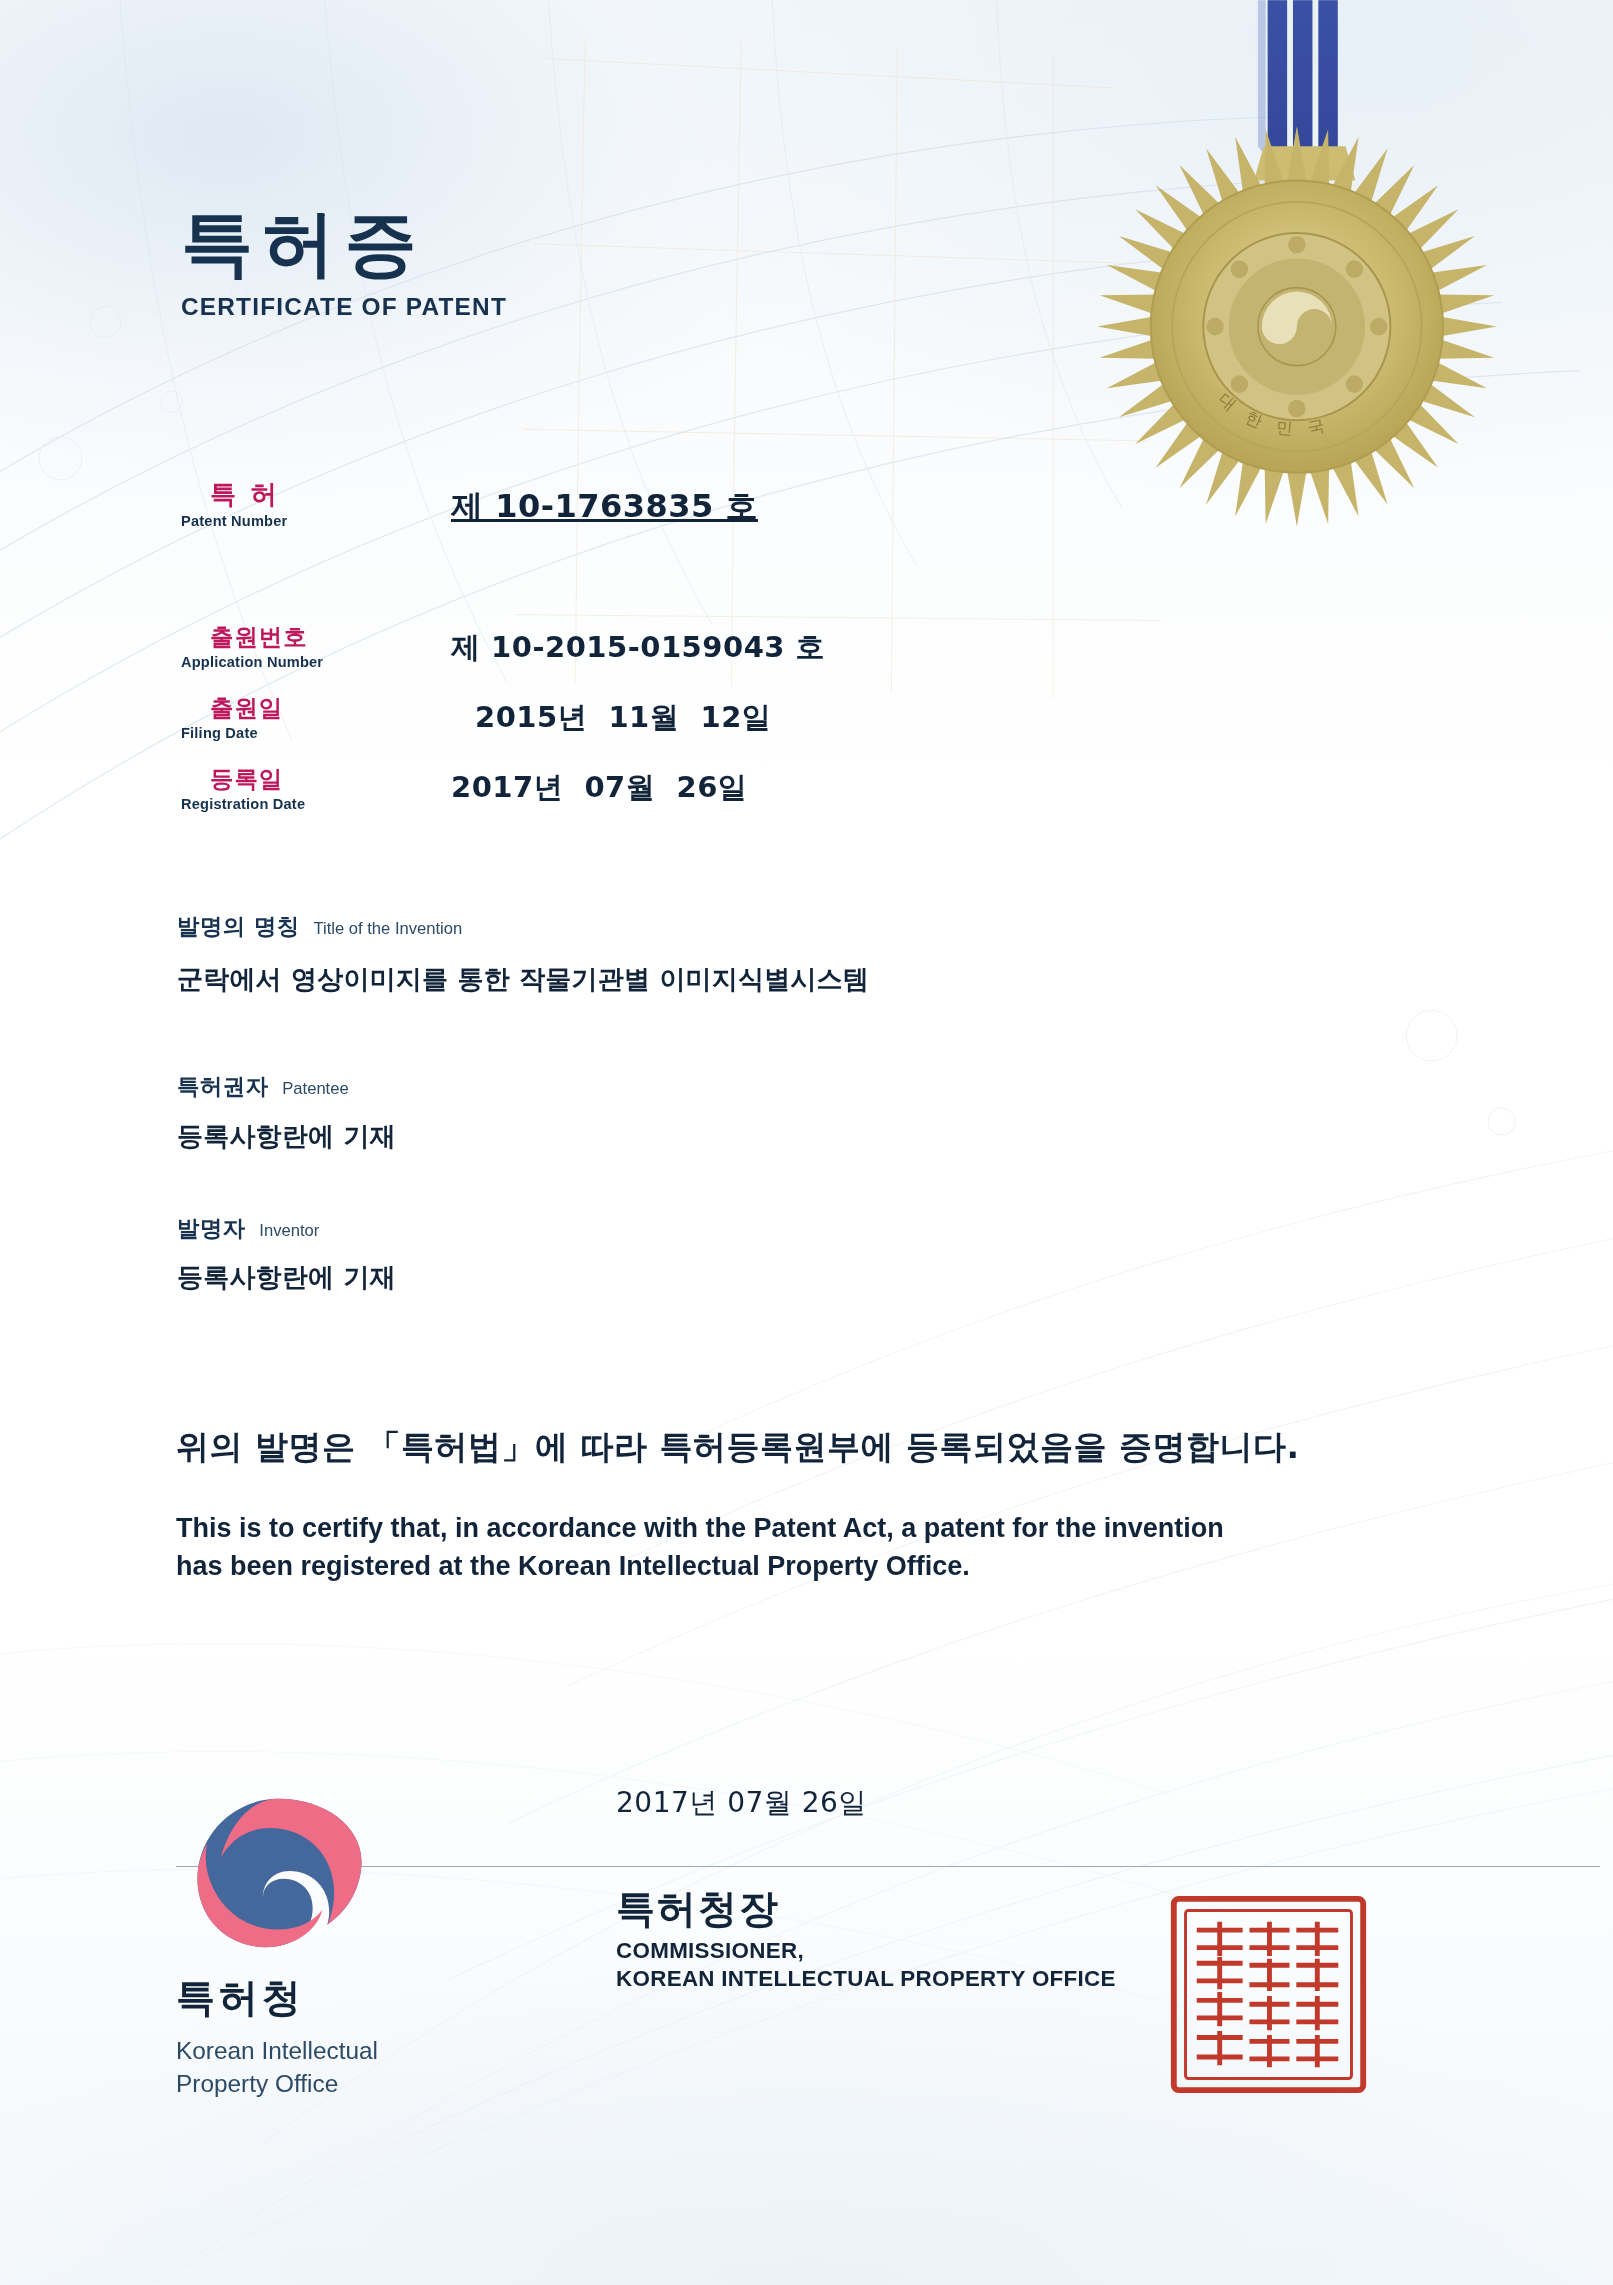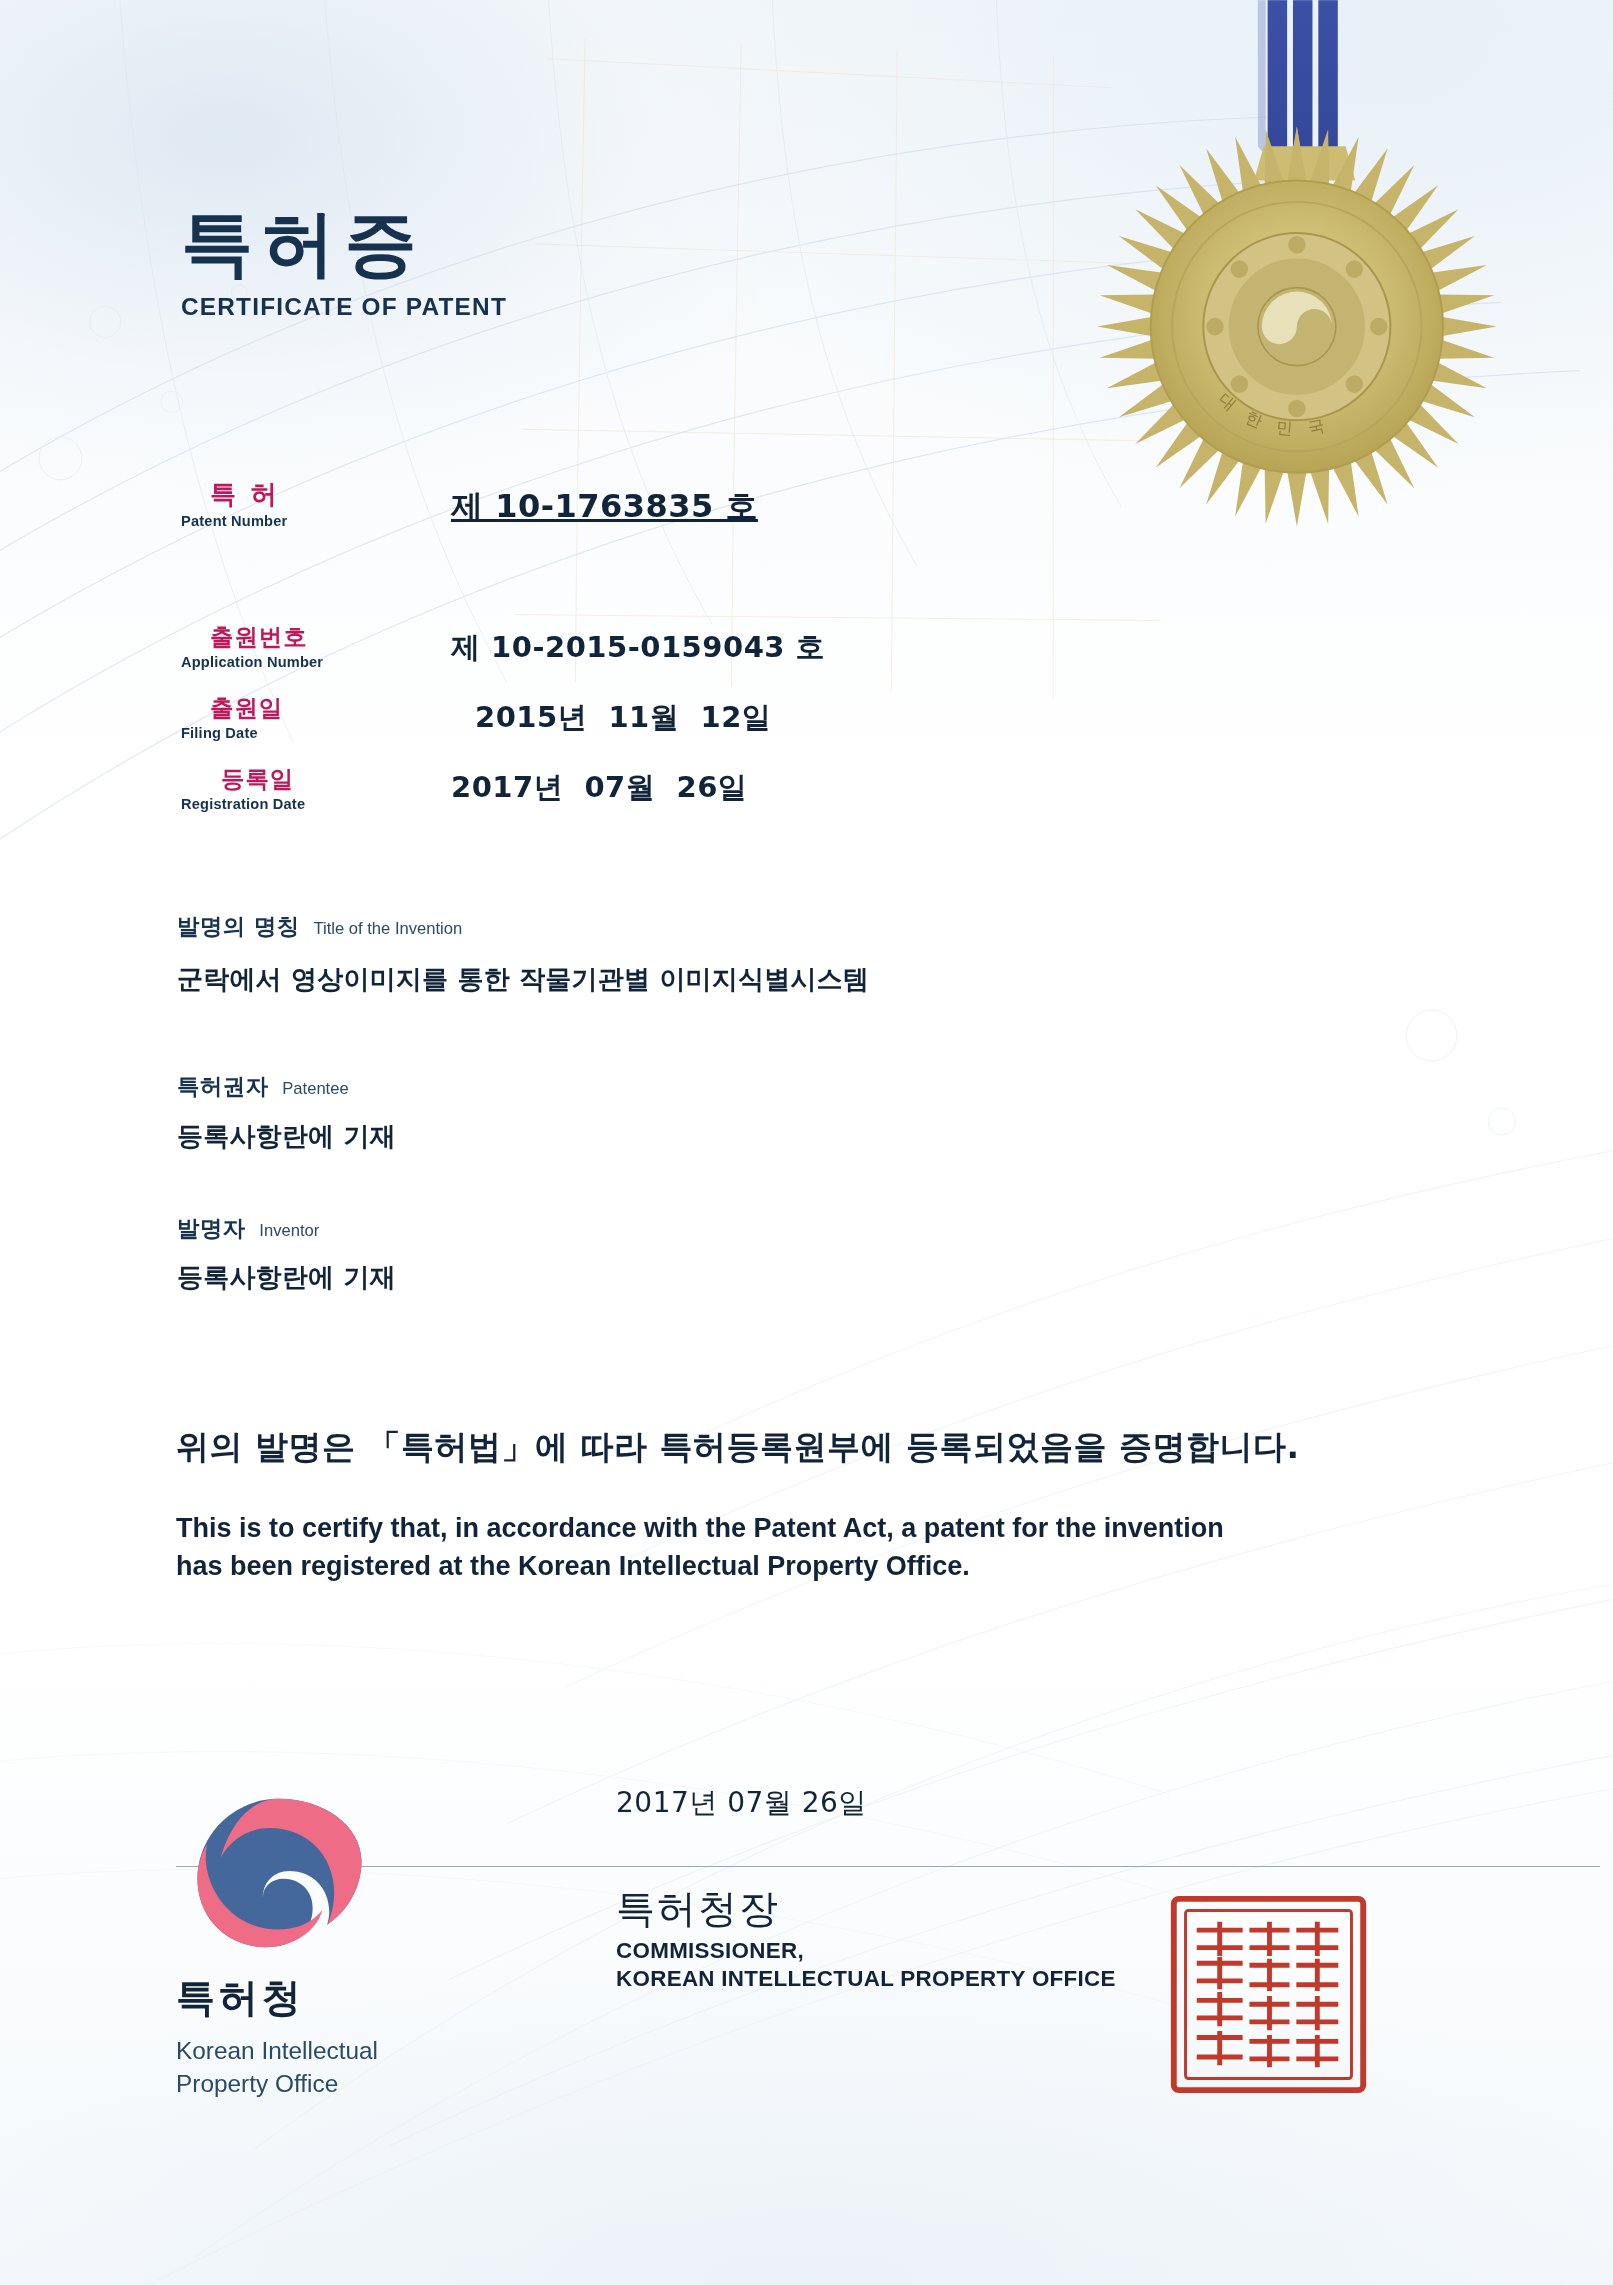--- a/index.html
+++ b/index.html
@@ -179,21 +179,21 @@
     height: 1px;
     background: #9aa7b4;
   }
   .commissioner {
     position: absolute;
     left: 616px;
     top: 1882px;
   }
   .commissioner .ko {
     font-size: 39px;
-    font-weight: 400;
+    font-weight: 700;
     color: #11243a;
     letter-spacing: 2px;
     font-family: "DejaVu Sans", "Liberation Sans", sans-serif;
   }
   .commissioner .en1 {
     margin-top: 2px;
     font-size: 22.4px;
     font-weight: 700;
     color: #11243a;
     letter-spacing: 0.3px;
@@ -417,21 +417,21 @@
   </div>
   <div class="field value" style="left:451px; top:628px;">제 10-2015-0159043 호</div>
 
   <div class="field" style="left:181px; top:695px;">
     <div class="label-ko" style="font-size:23.4px; letter-spacing:1px;">출원일</div>
     <div class="label-en">Filing Date</div>
   </div>
   <div class="field value" style="left:475px; top:698px;">2015년  11월  12일</div>
 
   <div class="field" style="left:181px; top:766px;">
-    <div class="label-ko" style="font-size:23.4px; letter-spacing:1px;text-align:center;">등록일</div>
+    <div class="label-ko" style="font-size:23.4px; letter-spacing:1px;">등록일</div>
     <div class="label-en">Registration Date</div>
   </div>
   <div class="field value" style="left:451px; top:768px;">2017년  07월  26일</div>
 
   <div class="sec-head" style="left:177px; top:911px;">
     <span class="ko">발명의 명칭</span>
     <span class="en">Title of the Invention</span>
   </div>
   <div class="sec-value" style="left:177px; top:962px;">군락에서 영상이미지를 통한 작물기관별 이미지식별시스템</div>
 

